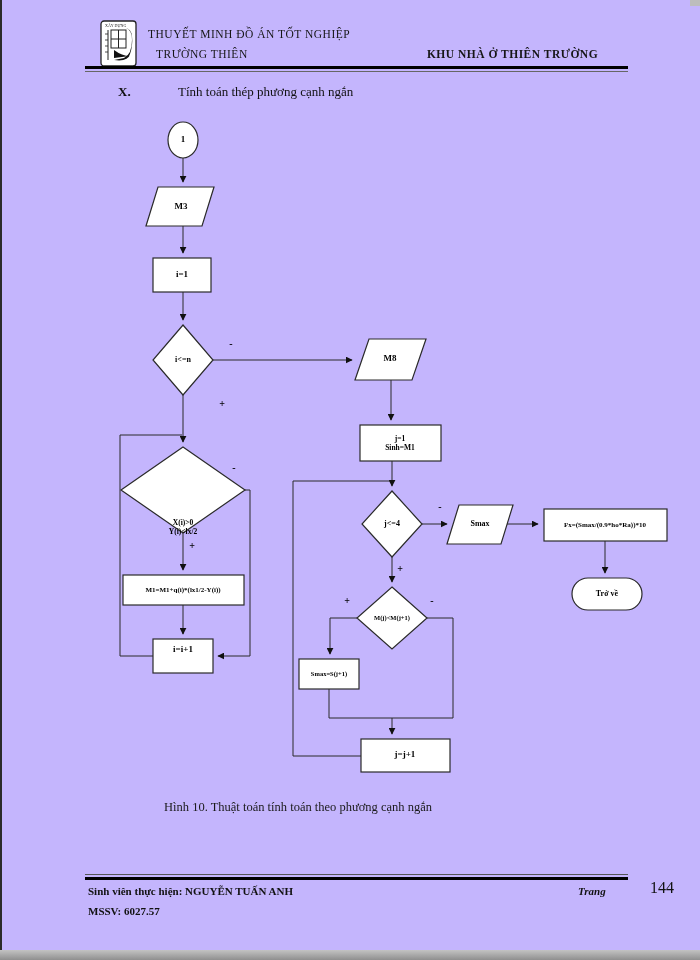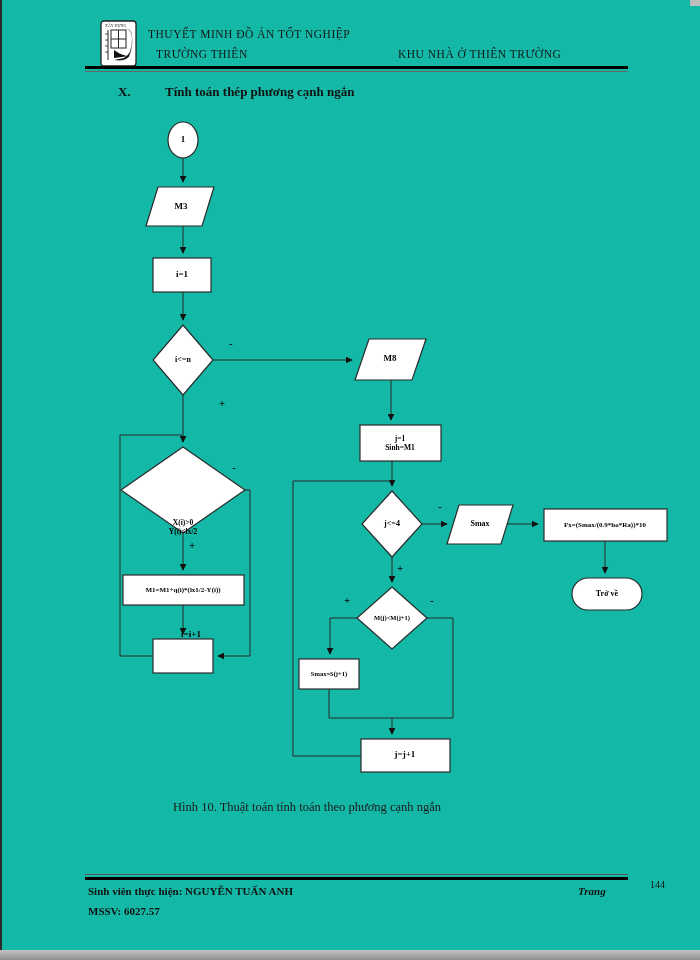--- a/index.html
+++ b/index.html
@@ -1,32 +1,32 @@
 <!DOCTYPE html>
 <html><head>
 <meta charset="utf-8">
 <style>
   html,body{margin:0;padding:0;background:#e8e8e8;}
-  #page{position:relative;width:700px;height:960px;background:#14b8a6;overflow:hidden;
+  #page{position:relative;width:700px;height:960px;background:#c4b5fd;overflow:hidden;
         font-family:"Liberation Serif","DejaVu Serif",serif;color:#111;}
   .abs{position:absolute;}
   .hdr{position:absolute;white-space:nowrap;font-size:11.5px;letter-spacing:.5px;color:#161616;}
   .rule{position:absolute;background:#000;}
   .lbl{position:absolute;transform:translate(-50%,-50%);font-weight:bold;color:#000;
        white-space:nowrap;text-align:center;line-height:1.25;}
   .fs9{font-size:9px;}
   .fs8{font-size:8px;}
   .fs75{font-size:7.5px;}
   .fs7{font-size:7px;}
   .fs65{font-size:6.5px;}
   .sign{font-size:10px;font-weight:bold;}
   svg{display:block;}
   .cn{stroke:#2a2a2a;stroke-width:1;fill:none;}
   .shape{stroke:#2a2a2a;stroke-width:1.2;fill:#fff;}
-  #caption{position:absolute;top:800px;left:17px;width:580px;text-align:center;
+  #caption{position:absolute;top:800px;left:8px;width:580px;text-align:center;
            font-size:12.5px;color:#1a1a1a;}
   .ftxt{position:absolute;white-space:nowrap;font-size:11px;font-weight:bold;color:#121212;}
   #page-edge-left{position:absolute;left:0;top:0;width:2px;height:952px;background:#2b2b2b;}
   #page-bottom-bar{position:absolute;left:0;top:950px;width:700px;height:10px;
                    background:linear-gradient(#c3c3c3,#8f8f8f);}
   #corner-mark{position:absolute;right:0;top:0;width:10px;height:6px;background:#bdbdbd;}
 </style>
 </head>
 <body>
 
@@ -46,27 +46,27 @@
     <line x1="5" y1="32" x2="8" y2="32" stroke="#222" stroke-width=".8"></line>
     <rect x="11" y="10" width="15" height="18" fill="#fff" stroke="#222" stroke-width="1"></rect>
     <line x1="18.5" y1="10" x2="18.5" y2="28" stroke="#222" stroke-width="1"></line>
     <line x1="11" y1="19" x2="26" y2="19" stroke="#222" stroke-width="1"></line>
     <path d="M26,8 q6,2 6,12 q0,14 -8,18 l-10,2 q14,2 16,-6 q3,-9 2,-18 q-1,-7 -6,-8 z" fill="#111"></path>
     <path d="M14,30 q8,6 16,6 l-16,2 z" fill="#111"></path>
   </svg>
 
   <div class="hdr" style="left:148px;top:28px;">THUYẾT  MINH  ĐỒ  ÁN TỐT  NGHIỆP</div>
   <div class="hdr" style="left:156px;top:48px;">TRƯỜNG  THIÊN</div>
-  <div class="hdr" style="left:398px;top:48px;width:229px;text-align:left;">KHU  NHÀ  Ở THIÊN  TRƯỜNG</div>
+  <div class="hdr" style="left:398px;top:48px;width:229px;text-align:center;font-weight:bold;">KHU  NHÀ  Ở THIÊN  TRƯỜNG</div>
 
   <div class="rule" style="left:85px;top:66px;width:543px;height:3px;"></div>
   <div class="rule" style="left:85px;top:71px;width:543px;height:1px;background:#666;"></div>
 
   <div class="abs" style="left:118px;top:84px;font-size:13px;font-weight:bold;">X.</div>
-  <div class="abs" style="left:165px;top:84px;font-size:13px;font-weight:bold;">Tính toán thép phương cạnh ngắn</div>
+  <div class="abs" style="left:178px;top:84px;font-size:13px;font-weight:normal;">Tính toán thép phương cạnh ngắn</div>
 
   <svg class="abs" style="left:0;top:0;" width="700" height="960" viewBox="0 0 700 960">
     <defs>
       <marker id="ah" viewBox="0 0 10 10" refX="9" refY="5" markerWidth="7" markerHeight="7" orient="auto-start-reverse">
         <path d="M0,0 L10,5 L0,10 z" fill="#111"></path>
       </marker>
     </defs>
 
     <ellipse class="shape" cx="183" cy="140" rx="15" ry="18"></ellipse>
     <line class="cn" x1="183" y1="158" x2="183" y2="182" marker-end="url(#ah)"></line>
@@ -132,21 +132,21 @@
     <div>j=1</div>
     <div>Sinh=M1</div>
   </div>
 
   <div class="lbl fs75" style="left:183px;top:489px;margin-top:38px;">
     <div>X(i)&gt;0</div>
     <div>Y(i)&lt;lx/2</div>
   </div>
 
   <div class="lbl fs7" style="left:183px;top:590px;">M1=M1+q(i)*(lx1/2-Y(i))</div>
-  <div class="lbl fs9" style="left:183px;top:635px;margin-left:8px;">i=i+1</div>
+  <div class="lbl fs9" style="left:183px;top:650px;">i=i+1</div>
   <div class="lbl fs8" style="left:392px;top:524px;">j&lt;=4</div>
   <div class="lbl fs8" style="left:480px;top:524px;">Smax</div>
   <div class="lbl fs7" style="left:605px;top:525px;">Fx=(Smax/(0.9*ho*Ra))*10</div>
   <div class="lbl fs8" style="left:607px;top:594px;text-align:center;">Trở về</div>
   <div class="lbl fs65" style="left:392px;top:618px;">M(j)&lt;M(j+1)</div>
   <div class="lbl fs65" style="left:329px;top:674px;">Smax=S(j+1)</div>
   <div class="lbl fs9" style="left:405px;top:755px;">j=j+1</div>
 
   <div class="lbl sign" style="left:231px;top:344px;">-</div>
   <div class="lbl sign" style="left:222px;top:404px;">+</div>
@@ -158,15 +158,15 @@
   <div class="lbl sign" style="left:432px;top:601px;">-</div>
 
   <div id="caption">Hình 10. Thuật  toán tính toán theo phương  cạnh  ngắn</div>
 
   <div class="rule" style="left:85px;top:874px;width:543px;height:1px;background:#555;"></div>
   <div class="rule" style="left:85px;top:877px;width:543px;height:3px;"></div>
 
   <div class="ftxt" style="left:88px;top:885px;">Sinh  viên thực  hiện:  NGUYỄN  TUẤN  ANH</div>
   <div class="ftxt" style="left:88px;top:905px;">MSSV:  6027.57</div>
   <div class="ftxt" style="left:578px;top:885px;font-style:italic;">Trang</div>
-  <div class="abs" style="left:650px;top:879px;font-size:10px;">144</div>
+  <div class="abs" style="left:650px;top:879px;font-size:16px;">144</div>
 
 </div>
 
 </body></html>

